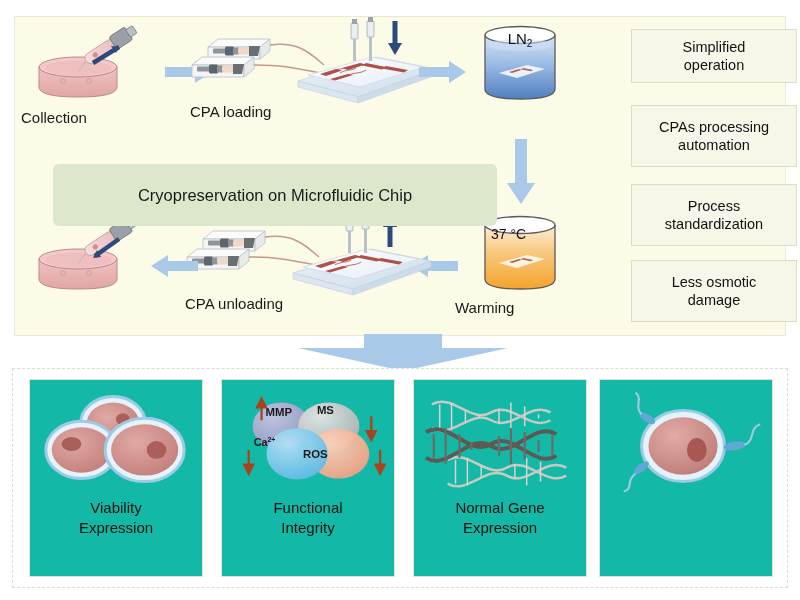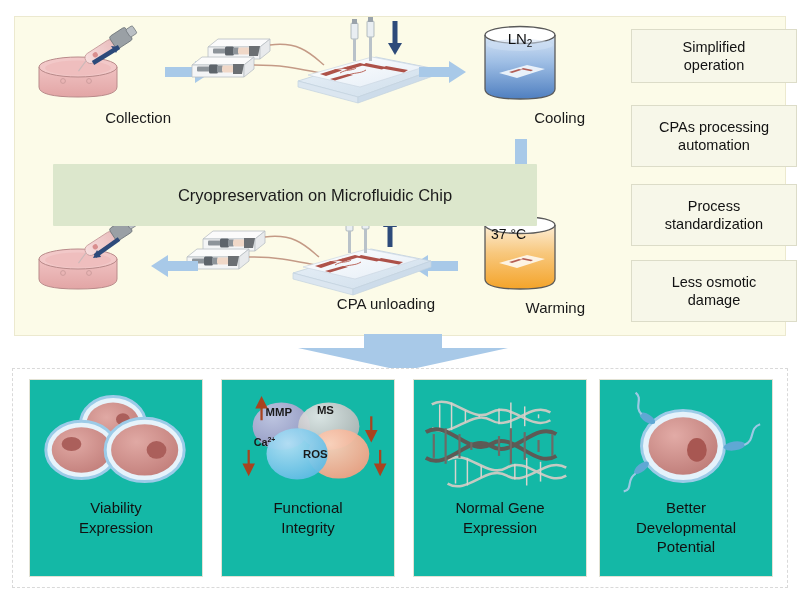--- a/index.html
+++ b/index.html
@@ -22,21 +22,21 @@
     background: #fcfbe8;
     border: 1px solid #ece9cf;
     box-sizing: border-box;
   }
 
   
   .step { position: absolute; }
   .step-label {
     position: absolute;
     width: 100%;
-    text-align: right;
+    text-align: left;
     font-size: 15px;
     color: #1a1a1a;
     white-space: nowrap;
     left: 0;
   }
 
   
   .benefit {
     position: absolute;
     left: 616px;
@@ -53,27 +53,26 @@
     color: #121212;
     padding: 4px 3px;
   }
 
   
   #cryo-banner {
     position: absolute;
     left: 38px; top: 147px;
     width: 444px; height: 62px;
     background: #dce7cc;
-    border-radius: 1px;
+    border-radius: 6px;
     display: flex;
     align-items: center;
     justify-content: center;
     font-size: 16.5px;
     color: #1a1a1a;
-    padding-left: 40px;
   }
 
   
   .arrow-h, .arrow-v { position: absolute; }
 
   
   #bottom-panel {
     position: absolute;
     left: 12px; top: 368px;
     width: 776px; height: 220px;
@@ -211,20 +210,21 @@
           <rect x="162" y="0" width="5" height="5" fill="#9aa3ab"></rect>
           <rect x="163" y="20" width="3" height="22" fill="#b9c2c9"></rect>
           <rect x="177" y="2" width="7" height="16" rx="1" fill="#e9eef2" stroke="#9aa3ab" stroke-width="0.7"></rect>
           <rect x="178" y="-2" width="5" height="5" fill="#9aa3ab"></rect>
           <rect x="179" y="18" width="3" height="24" fill="#b9c2c9"></rect>
         </g>
 
         <path d="M205 2 L205 28" stroke="#2d4a7a" stroke-width="5" fill="none"></path>
         <path d="M205 36 L198 24 L212 24 Z" fill="#2d4a7a"></path>
       </svg>
+      <span class="step-label" style="top:84px;">CPA loading</span>
     </div>
 
     <svg class="arrow-h" style="left:404px; top:44px;" width="48" height="22" viewBox="0 0 48 22">
       <path d="M0 6 L30 6 L30 0 L47 11 L30 22 L30 16 L0 16 Z" fill="#a8c9e8"></path>
     </svg>
 
     <div class="step" style="left:440px; top:6px; width:130px; height:108px;">
       <svg width="130" height="84" viewBox="0 0 130 84">
         <defs>
           <linearGradient id="ln2G" x1="0" y1="0" x2="0" y2="1">
@@ -238,21 +238,20 @@
         <path d="M30 12 L30 66 Q30 76 65 76 Q100 76 100 66 L100 12" fill="none" stroke="#5a5a5a" stroke-width="1.3"></path>
         <ellipse cx="65" cy="22" rx="33" ry="6" fill="#cfe0f4" opacity="0.55"></ellipse>
 
         <path d="M44 50 L72 42 L90 46 L62 55 Z" fill="#eef4fb" opacity="0.95"></path>
         <g fill="#a8443a" opacity="0.85">
           <path d="M54 49 L64 46 L67 46.8 L57 50 Z"></path>
           <path d="M68 45 L78 47 L76 48.2 L66 46.2 Z"></path>
         </g>
         <text x="65" y="21" text-anchor="middle" font-family="Liberation Sans, sans-serif" font-size="15" fill="#111"><tspan>LN</tspan><tspan font-size="10" dy="3">2</tspan></text>
       </svg>
-      <span class="step-label" style="top:86px;">Cooling</span>
     </div>
 
     <svg class="arrow-v" style="left:491px; top:122px;" width="30" height="66" viewBox="0 0 30 66">
       <path d="M9 0 L21 0 L21 44 L29 44 L15 65 L1 44 L9 44 Z" fill="#a8c9e8"></path>
     </svg>
 
     <div class="step" style="left:440px; top:196px; width:130px; height:108px;">
       <svg width="130" height="84" viewBox="0 0 130 84">
         <defs>
           <linearGradient id="warmG" x1="0" y1="0" x2="0" y2="1">
@@ -538,18 +537,15 @@
         <g>
           <ellipse cx="136" cy="58" rx="11" ry="4.5" fill="#5fa8d4" transform="rotate(-8 136 58)"></ellipse>
           <path d="M146 57 C158 52 150 40 162 36" stroke="#9dc9e4" stroke-width="2.2" fill="none"></path>
         </g>
 
         <g>
           <ellipse cx="42" cy="80" rx="9" ry="4" fill="#5fa8d4" transform="rotate(-38 42 80)"></ellipse>
           <path d="M36 86 C26 92 34 102 24 104" stroke="#9dc9e4" stroke-width="2.2" fill="none"></path>
         </g>
       </svg>
-      <div class="outcome-label" style="white-space:pre-line;">Better
-Developmental
-Potential</div>
     </div>
   </div>
 </div>
 
 </body></html>

